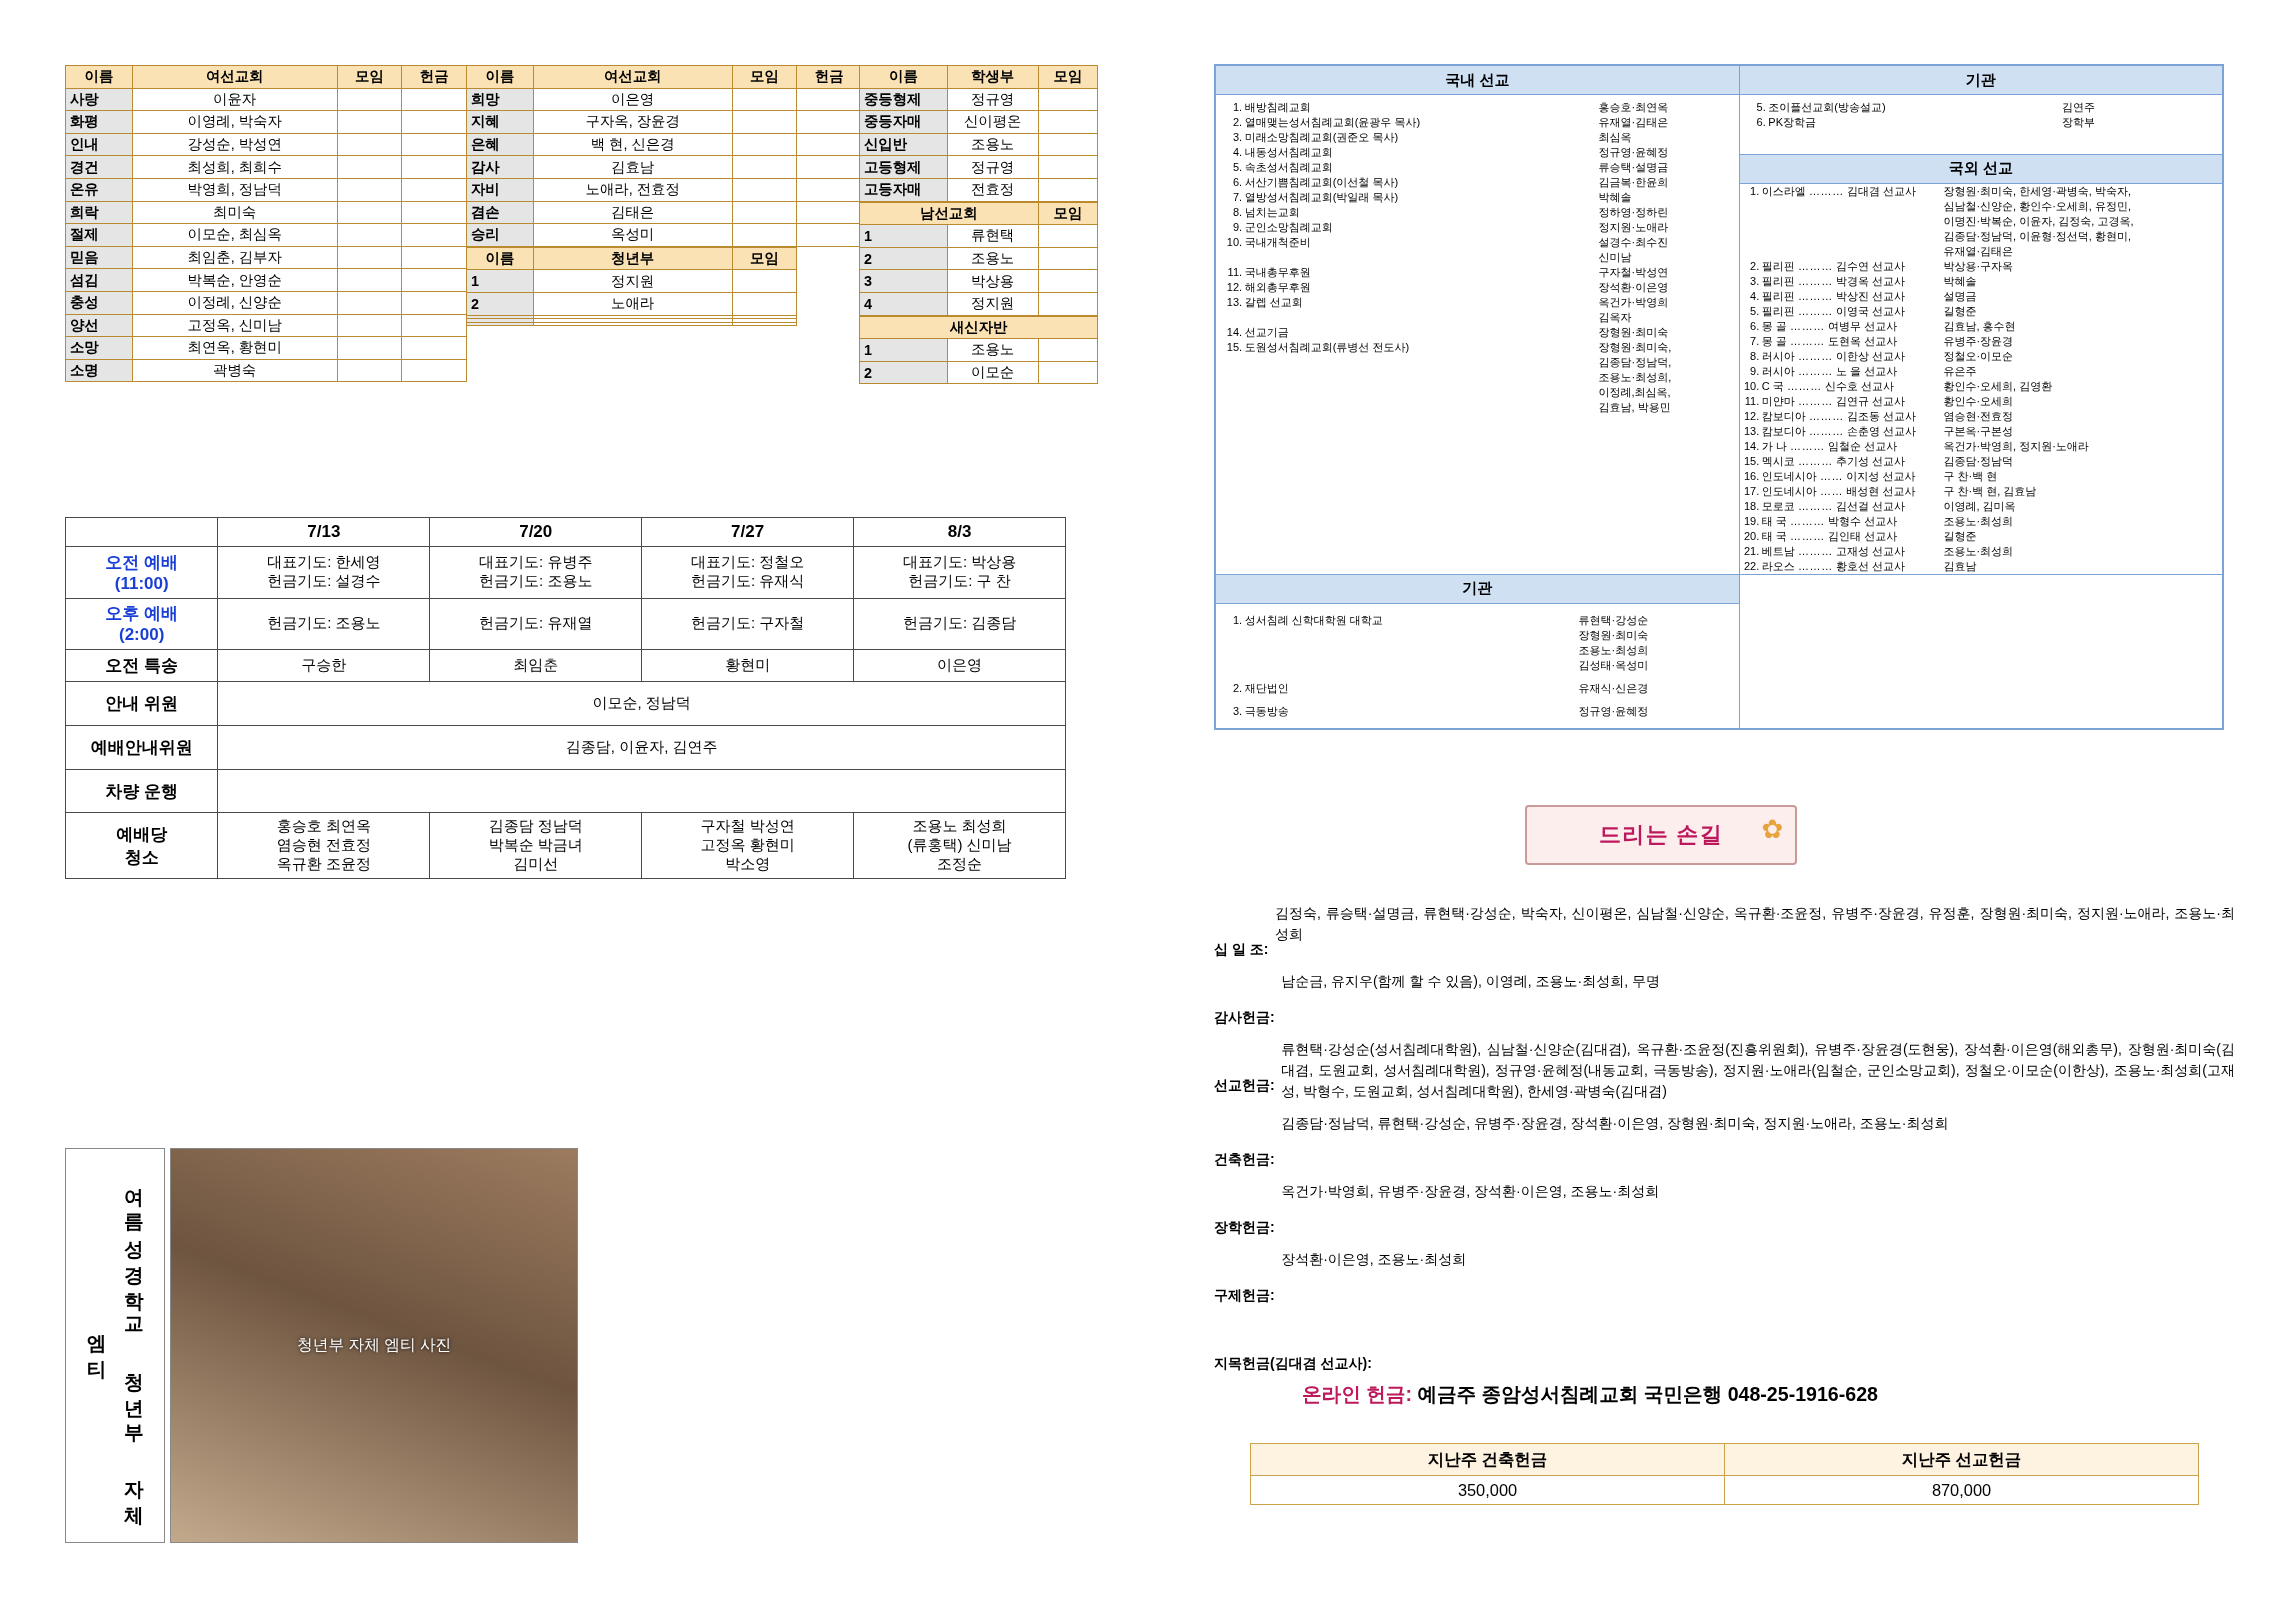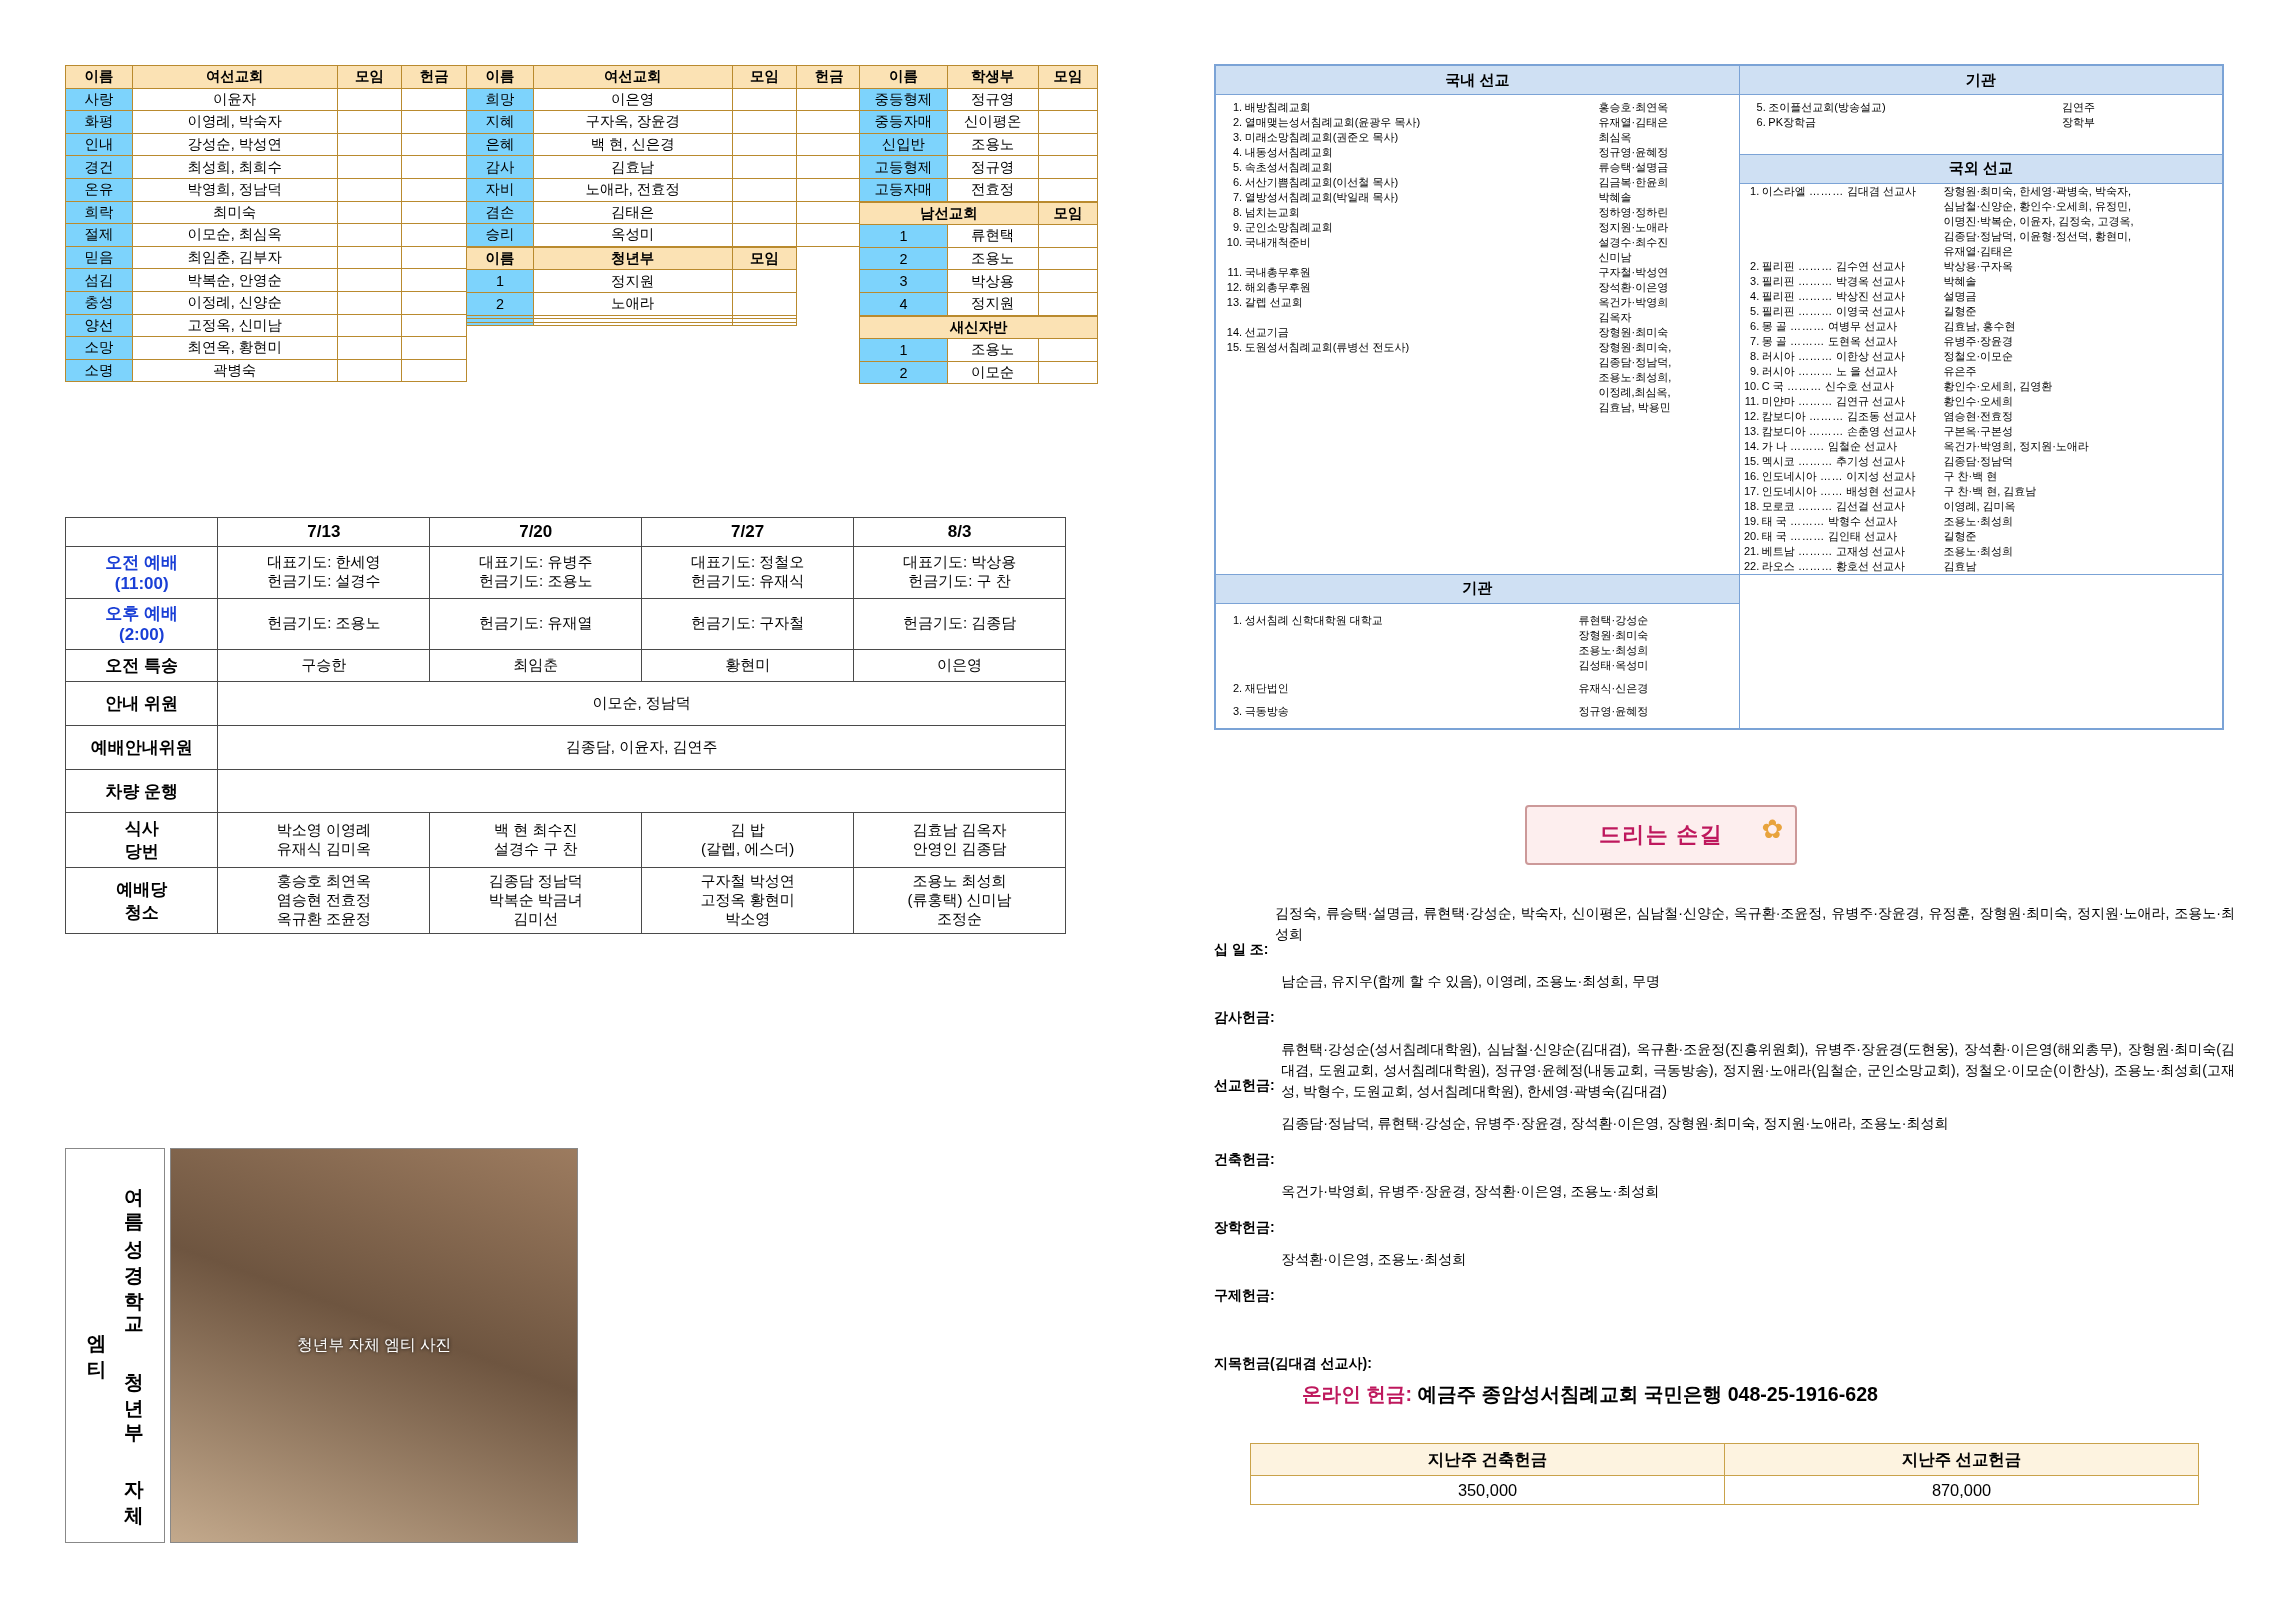--- a/index.html
+++ b/index.html
@@ -8,21 +8,21 @@
     font-family:"Liberation Sans", sans-serif;
     color:#000;
     position:relative;
     overflow:hidden;
   }
   .page{position:relative;width:2295px;height:1623px;}
   
   table{border-collapse:collapse;}
   .tbl td,.tbl th{border:0.7px solid #b98a2e;padding:1.3px 3.9px;font-size:14.4px;}
   .tbl th{background:#fbe2b4;font-weight:bold;text-align:center;}
-  .tbl td.name{background:#7dd3fc;font-weight:normal;text-align:center;width:58px;}
+  .tbl td.name{background:#e5e5e5;font-weight:bold;width:58px;}
   .tbl td.val{text-align:center;}
   
   #t-women1{position:absolute;left:65px;top:65px;}
   #t-women2{position:absolute;left:466px;top:65px;}
   #t-student{position:absolute;left:859px;top:65px;}
   
   #sched{position:absolute;left:65px;top:517px;width:1001px;}
   #sched td,#sched th{border:0.7px solid #4a4a4a;font-size:15px;padding:3.9px 5.2px;text-align:center;vertical-align:middle;}
   #sched th{font-weight:bold;font-size:17px;}
   #sched .rowlabel{font-weight:bold;font-size:17px;width:141px;}
@@ -379,27 +379,20 @@
           <td class="rowlabel">안내 위원</td>
           <td colspan="4" style="height: 35px;">이모순, 정남덕</td>
         </tr>
         <tr>
           <td class="rowlabel">예배안내위원</td>
           <td colspan="4" style="height: 35px;">김종담, 이윤자, 김연주</td>
         </tr>
         <tr>
           <td class="rowlabel">차량 운행</td>
           <td colspan="4" style="height: 35px;"></td>
-        </tr>
-        <tr>
-          <td class="rowlabel">식사<br>당번</td>
-          <td>박소영 이영례<br>유재식 김미옥</td>
-          <td>백  현 최수진<br>설경수 구  찬</td>
-          <td>김  밥<br>(갈렙, 에스더)</td>
-          <td>김효남 김옥자<br>안영인 김종담</td>
         </tr>
         <tr>
           <td class="rowlabel">예배당<br>청소</td>
           <td>홍승호 최연옥<br>염승현 전효정<br>옥규환 조윤정</td>
           <td>김종담 정남덕<br>박복순 박금녀<br>김미선</td>
           <td>구자철 박성연<br>고정옥 황현미<br>박소영</td>
           <td>조용노 최성희<br>(류홍택) 신미남<br>조정순</td>
         </tr>
       </tbody>
   </table>

